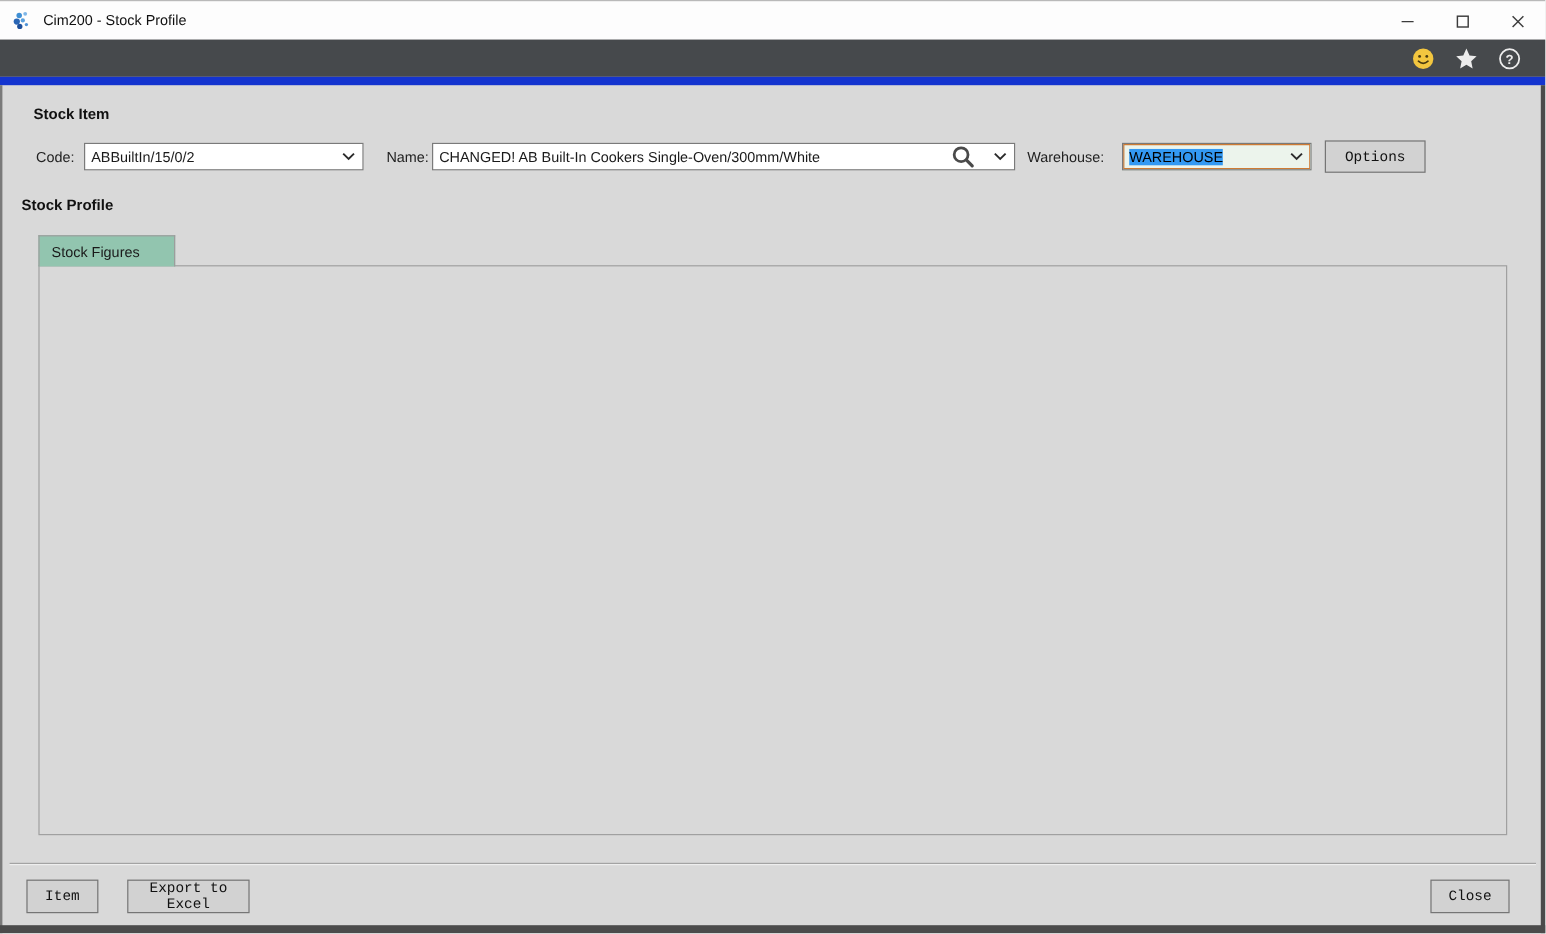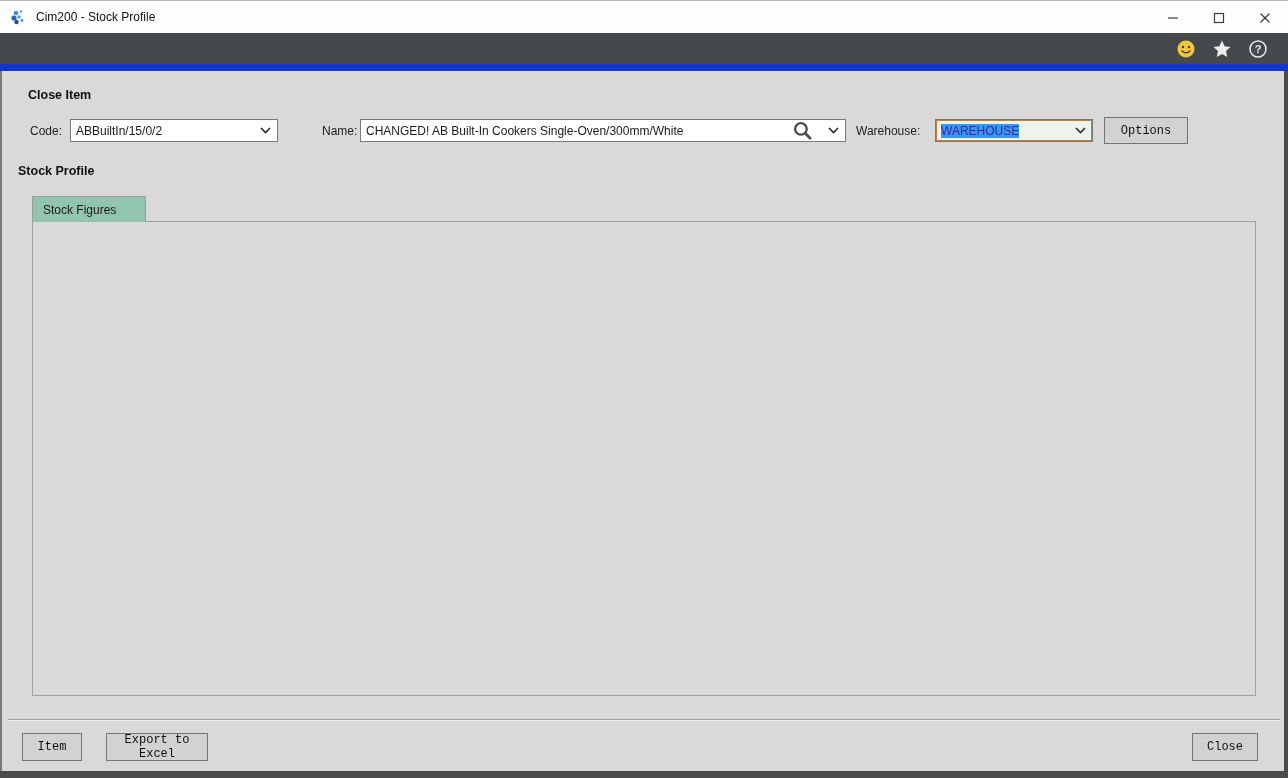--- a/index.html
+++ b/index.html
@@ -24,21 +24,21 @@
   .frame-bottom{position:absolute;left:0;right:0;bottom:0;height:7px;background:#4b4b4b;}
   
   .sec-title{position:absolute;font-weight:bold;font-size:12.5px;color:#111;}
   .lbl{position:absolute;color:#222;line-height:15px;}
   
   .combo{position:absolute;height:23px;background:#fff;border:1px solid #7a7a7a;
     display:flex;align-items:center;box-sizing:border-box;}
   .combo .txt{flex:1;padding-left:5px;white-space:nowrap;overflow:hidden;}
   .combo .chev{width:24px;display:flex;align-items:center;justify-content:center;flex:0 0 auto;}
   .combo.warehouse{background:#ecf4ec;box-shadow:inset 0 0 0 1px #ce7b34;}
-  .combo.warehouse .sel-text{background:#3399f3;color:#4c1d95;}
+  .combo.warehouse .sel-text{background:#3399f3;color:#000000;}
   .btn{position:absolute;background:#d2d2d2;border:1px solid #757575;font-family:Liberation Mono, monospace;
     font-size:12px;color:#111;display:flex;align-items:center;justify-content:center;box-sizing:border-box;}
   
   .tab{position:absolute;left:32px;top:196px;width:114px;height:26px;background:#92c5af;
     border:1px solid #9d9d9d;border-bottom:none;box-sizing:border-box;display:flex;align-items:center;
     padding-left:10px;z-index:2;}
   .panel{position:absolute;left:32px;top:221px;width:1224px;height:475px;background:#d9d9d9;
     border:1px solid #a0a0a0;box-sizing:border-box;z-index:1;}
   
   .fld-input{position:absolute;width:198px;height:21px;border:1px solid #7a7a7a;background:#fff;
@@ -125,24 +125,24 @@
     </span>
     <span style="display:flex">
       <svg width="20" height="20" viewBox="0 0 20 20">
         <circle cx="10" cy="10" r="8" fill="none" stroke="#ececec" stroke-width="1.5"></circle>
         <text x="10" y="14" text-anchor="middle" font-size="11" font-weight="bold" fill="#ececec" font-family="Liberation Sans, sans-serif">?</text>
       </svg>
     </span>
   </div>
   <div class="accent-bar"></div>
 
-  <div class="sec-title" style="left:28px;top:88px">Close Item</div>
+  <div class="sec-title" style="left:28px;top:88px">Stock Item</div>
 
   <span class="lbl" style="left:30px;top:124px">Code:</span>
-  <div class="combo" style="left:70px;top:119px;width:208px">
+  <div class="combo" style="left:70px;top:119px;width:233px">
     <span class="txt">ABBuiltIn/15/0/2</span>
     <span class="chev">
       <svg width="11" height="7" viewBox="0 0 11 7">
           <polyline points="1,1 5.5,5.5 10,1" fill="none" stroke="#2b2b2b" stroke-width="1.6"></polyline>
         </svg>
     </span>
   </div>
 
   <span class="lbl" style="left:322px;top:124px">Name:</span>
   <div class="combo" style="left:360px;top:119px;width:486px">

